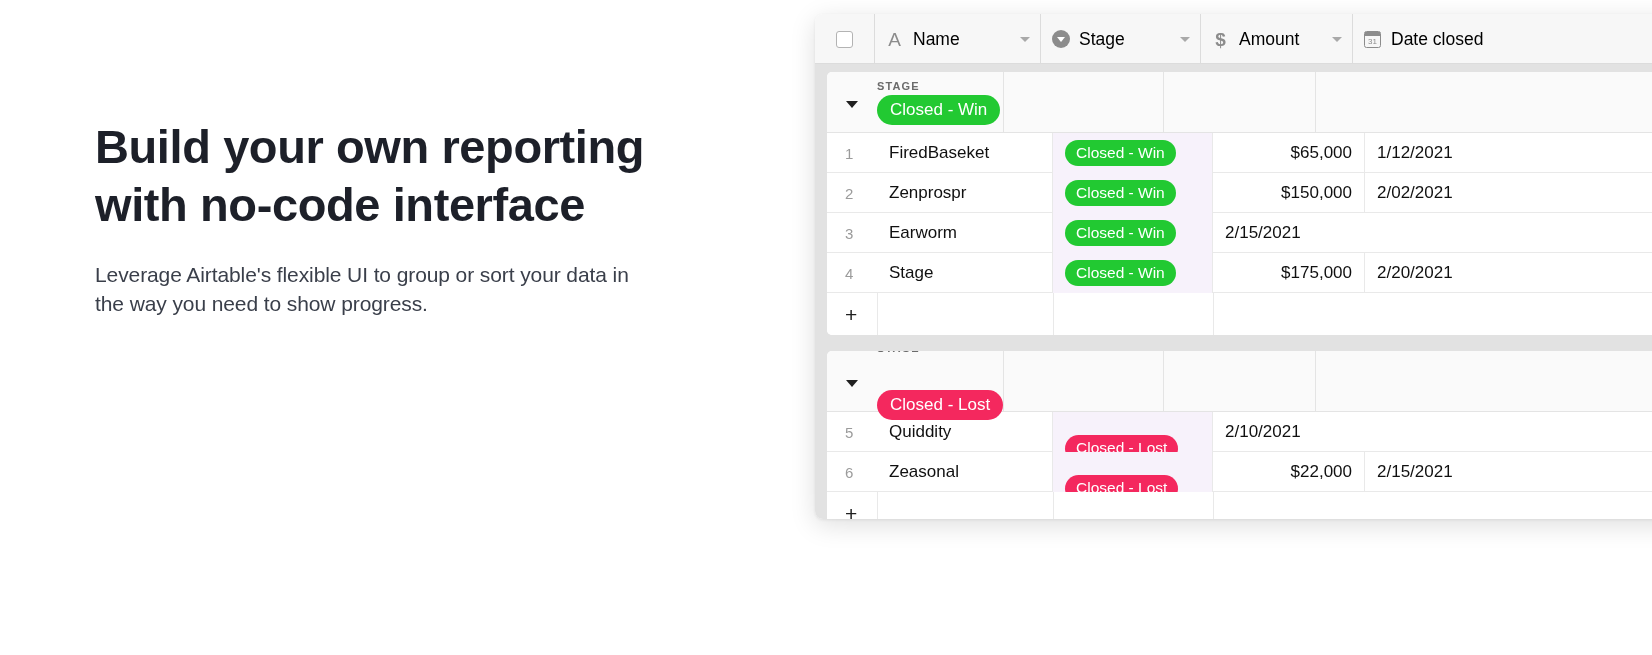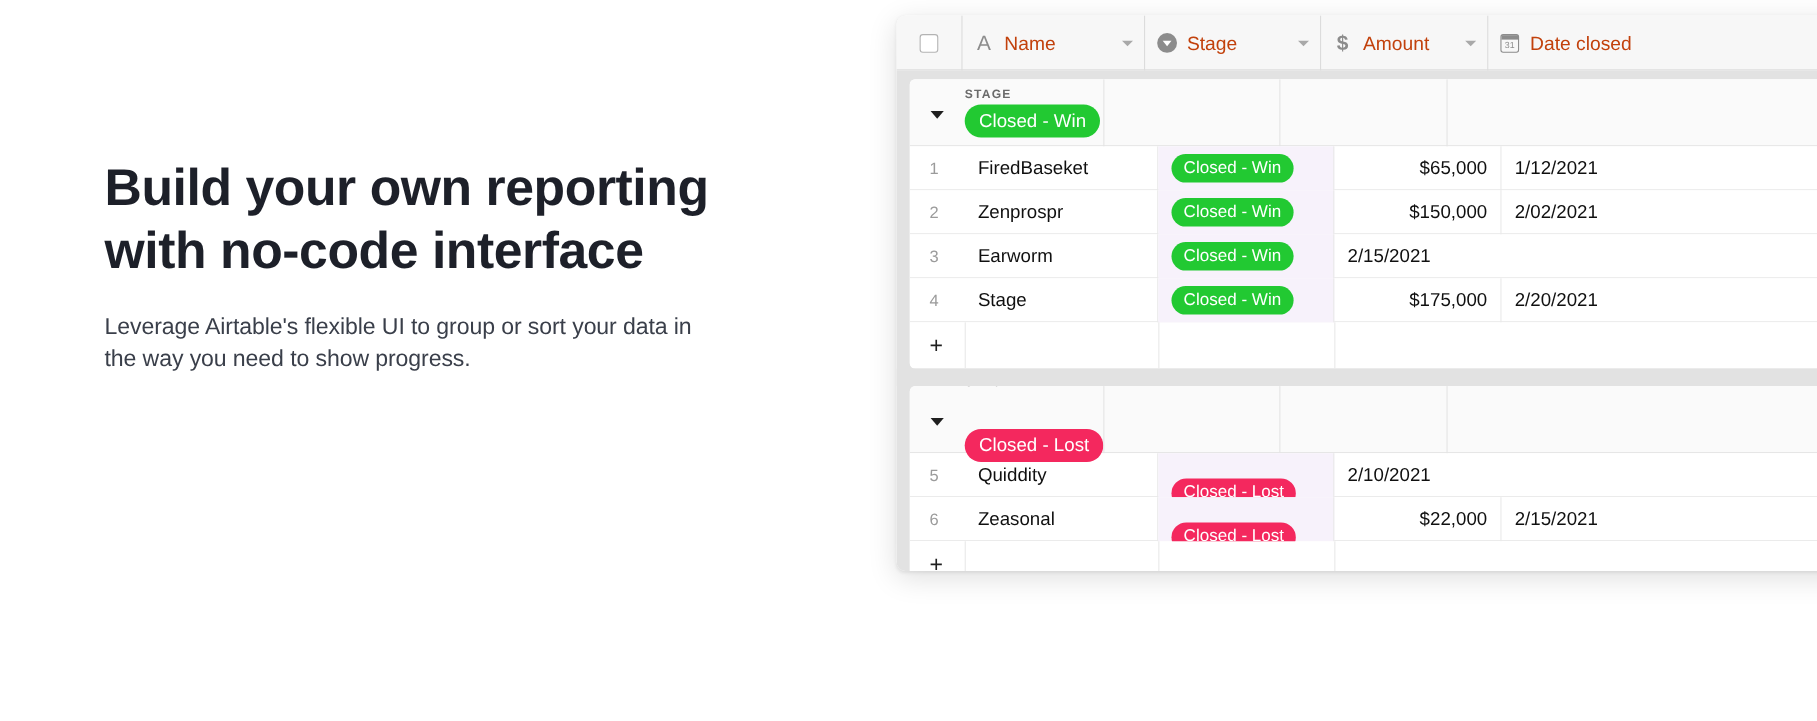--- a/index.html
+++ b/index.html
@@ -26,21 +26,20 @@
     top: 118px;
     width: 560px;
   }
 
   .headline {
     font-size: 47px;
     line-height: 58px;
     font-weight: 700;
     color: #1d2029;
     letter-spacing: -0.4px;
-    margin-top: 23px;
   }
 
   .subcopy {
     margin-top: 26px;
     font-size: 21px;
     line-height: 29px;
     font-weight: 400;
     color: #3a3f4a;
     letter-spacing: -0.1px;
   }
@@ -167,21 +166,21 @@
     padding-bottom: 1px;
   }
   .fi-cal::before {
     content: "";
     position: absolute;
     top: 0; left: 0; right: 0;
     height: 4px;
     background: #8c8c8c;
   }
 
-  .hdr-label { flex: 1 1 auto; white-space: nowrap; font-size: 17.5px; color: #c2410c; }
+  .hdr-label { flex: 1 1 auto; white-space: nowrap; font-size: 17.5px; color: #000000; }
 
   .caret {
     width: 0; height: 0;
     border-left: 5px solid transparent;
     border-right: 5px solid transparent;
     border-top: 5.5px solid #a9a9a9;
     flex: 0 0 auto;
     margin-left: 8px;
   }
 

